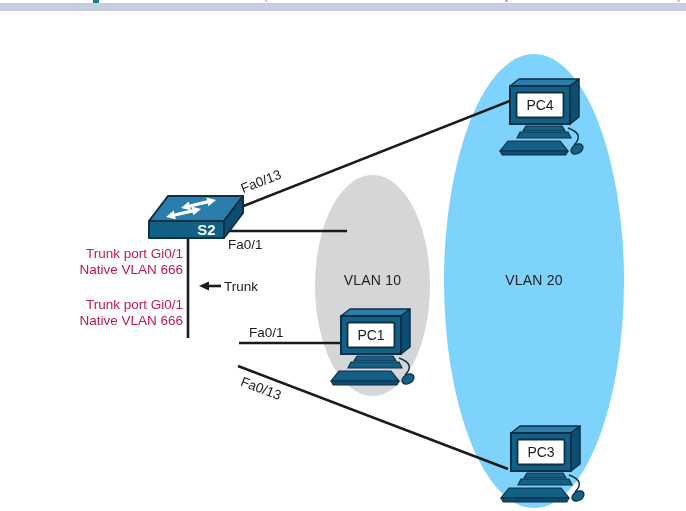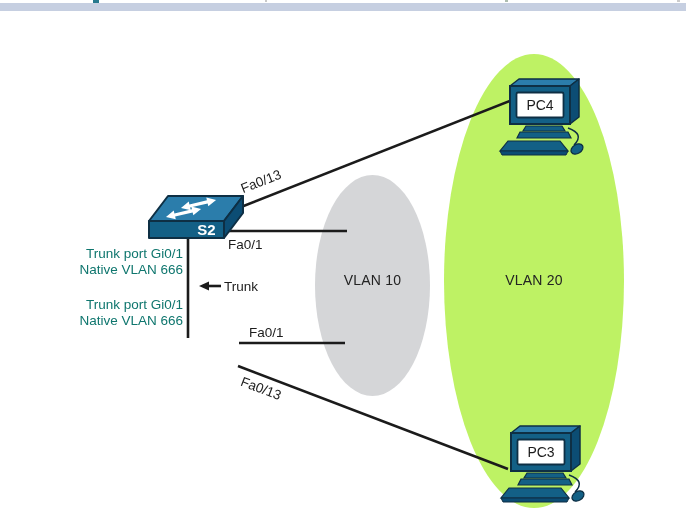--- a/index.html
+++ b/index.html
@@ -7,42 +7,42 @@
           font-family:"Liberation Sans",sans-serif;overflow:hidden;}
 
   
   .topstrip{position:absolute;left:0;top:0;width:686px;height:12px;background:#fff;}
   .topbar{position:absolute;left:0;top:3px;width:686px;height:8px;background:#c6cfe1;}
   .mark{position:absolute;}
 
   
   .vlan{position:absolute;border-radius:50%;}
   .vlan10{left:315px;top:175px;width:115px;height:221px;background:#d5d6d8;}
-  .vlan20{left:444px;top:54px;width:180px;height:454px;background:#bef264;}
+  .vlan20{left:444px;top:54px;width:180px;height:454px;background:#7dd3fc;}
   .vlan-label{position:absolute;left:0;width:100%;text-align:center;
               font-size:14px;color:#232323;letter-spacing:.2px;}
   .vlan10 .vlan-label{top:97px;}
   .vlan20 .vlan-label{top:218px;}
 
   
   .wires{position:absolute;left:0;top:0;z-index:2;}
 
   
   .dev{position:absolute;z-index:3;}
   .sw-label{position:absolute;left:1px;top:28px;width:75px;height:17px;line-height:17px;
             text-align:center;font-size:15px;font-weight:bold;color:#ffffff;margin-left:20px;}
   .pc-label{position:absolute;left:21px;top:15px;width:48px;height:24px;line-height:24px;
             text-align:center;font-size:14px;color:#1c1c1c;border-radius:10px;}
 
   
   .plbl{position:absolute;z-index:4;font-size:13.5px;color:#1c1c1c;white-space:nowrap;}
   .rot-up{transform:rotate(-21deg);}
   .rot-dn{transform:rotate(21deg);}
   .note{position:absolute;z-index:4;right:503px;text-align:right;font-size:13.5px;
-        line-height:16px;color:#0f766e;white-space:nowrap;}
+        line-height:16px;color:#be185d;white-space:nowrap;}
 </style>
 </head>
 <body>
 
 <div class="canvas">
 
   <div class="topstrip">
     <span class="mark" style="left:93px;top:0;width:6px;height:3px;background:#27798e;"></span>
     <span class="mark" style="left:265px;top:0;width:2px;height:2px;background:#c9c9c9;"></span>
     <span class="mark" style="left:505px;top:0;width:3px;height:2px;background:#aebdb0;"></span>
@@ -77,20 +77,35 @@
       <g fill="#ffffff">
         <polygon transform="translate(33,15) rotate(-13)" points="0,0 9,-4.5 9,-1.6 27,-1.6 27,-4.5 36,0 27,4.5 27,1.6 9,1.6 9,4.5"></polygon>
         <polygon transform="translate(18,24) rotate(-13)" points="0,0 9,-4.5 9,-1.6 27,-1.6 27,-4.5 36,0 27,4.5 27,1.6 9,1.6 9,4.5"></polygon>
       </g>
     </svg>
     <span class="sw-label">S2</span>
   </div>
 
 
 
+  <div class="dev" style="left:326px;top:308px;width:95px;height:84px;">
+    <svg width="95" height="84" viewBox="0 0 95 84">
+      <polygon points="15,8 24,1 84,1 75,8" fill="#2b7dab" stroke="#0e2f44" stroke-width="1.5" stroke-linejoin="round"></polygon>
+      <polygon points="75,8 84,1 84,39 75,46" fill="#0c4d74" stroke="#0e2f44" stroke-width="1.5" stroke-linejoin="round"></polygon>
+      <rect x="15" y="8" width="60" height="38" fill="#136086" stroke="#0e2f44" stroke-width="2"></rect>
+      <rect x="21.5" y="14.5" width="47" height="25" rx="1.5" fill="#ffffff" stroke="#0e2f44" stroke-width="1.8"></rect>
+      <path d="M79,67 Q90,56 73,50" fill="none" stroke="#0e2f44" stroke-width="1.5"></path>
+      <polygon points="31,48 67,48 70,53 28,53" fill="#136086" stroke="#0e2f44" stroke-width="1.2"></polygon>
+      <polygon points="25,54 73,54 76,60 22,60" fill="#136086" stroke="#0e2f44" stroke-width="1.2"></polygon>
+      <polygon points="13,63 65,63 73,73 5,73" fill="#136086" stroke="#0e2f44" stroke-width="1.2"></polygon>
+      <polygon points="5,73 73,73 71,77 7,77" fill="#0c4d74" stroke="#0e2f44" stroke-width="1"></polygon>
+      <ellipse cx="82" cy="71" rx="6.5" ry="4.5" transform="rotate(-32 82 71)" fill="#136086" stroke="#0e2f44" stroke-width="1.3"></ellipse>
+    </svg>
+    <span class="pc-label">PC1</span>
+  </div>
 
   <div class="dev" style="left:495px;top:78px;width:95px;height:84px;">
     <svg width="95" height="84" viewBox="0 0 95 84">
       <polygon points="15,8 24,1 84,1 75,8" fill="#2b7dab" stroke="#0e2f44" stroke-width="1.5" stroke-linejoin="round"></polygon>
       <polygon points="75,8 84,1 84,39 75,46" fill="#0c4d74" stroke="#0e2f44" stroke-width="1.5" stroke-linejoin="round"></polygon>
       <rect x="15" y="8" width="60" height="38" fill="#136086" stroke="#0e2f44" stroke-width="2"></rect>
       <rect x="21.5" y="14.5" width="47" height="25" rx="1.5" fill="#ffffff" stroke="#0e2f44" stroke-width="1.8"></rect>
       <path d="M79,67 Q90,56 73,50" fill="none" stroke="#0e2f44" stroke-width="1.5"></path>
       <polygon points="31,48 67,48 70,53 28,53" fill="#136086" stroke="#0e2f44" stroke-width="1.2"></polygon>
       <polygon points="25,54 73,54 76,60 22,60" fill="#136086" stroke="#0e2f44" stroke-width="1.2"></polygon>

